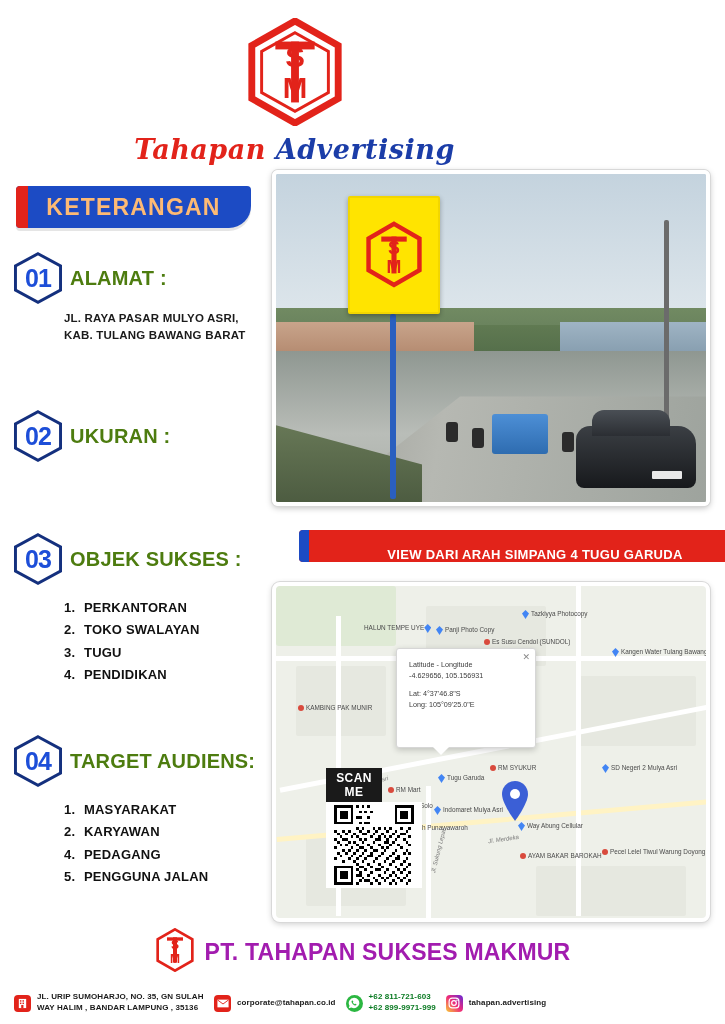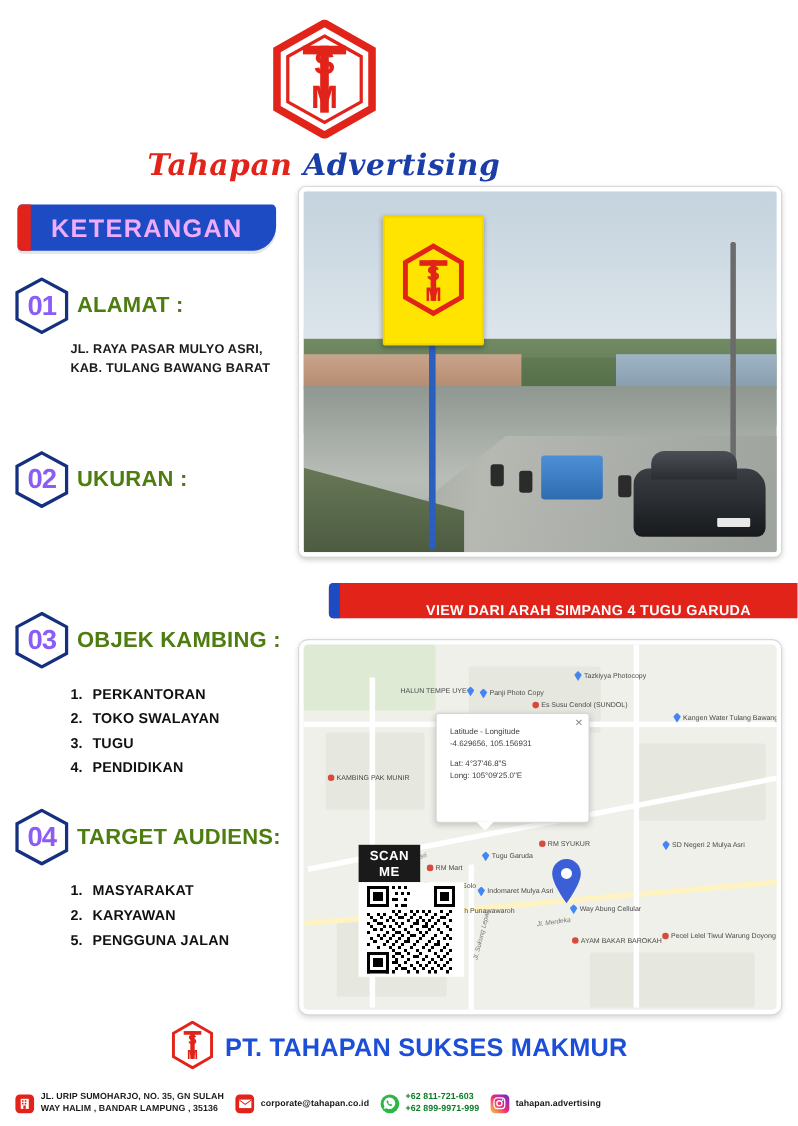--- a/index.html
+++ b/index.html
@@ -34,31 +34,31 @@
     background: #1C4BC4;
     border-radius: 4px 4px 22px 4px;
     box-shadow: 0 3px 0 rgba(0,0,0,.10);
     display: flex; align-items: center; justify-content: center;
   }
   .ket-banner .red-stripe {
     position: absolute; left: 0; top: 0; width: 12px; height: 100%;
     background: #E2231A; border-radius: 4px 0 0 4px;
   }
   .ket-banner span {
-    color: #f0abfc; font-size: 23px; font-weight: bold; letter-spacing: 1.2px;
+    color: #fdba74; font-size: 23px; font-weight: bold; letter-spacing: 1.2px;
   }
 
   
   .item { position: absolute; left: 12px; width: 262px; }
   .item-head { display: flex; align-items: center; gap: 6px; }
   .numhex { position: relative; width: 52px; height: 52px; flex: 0 0 52px; }
   .numhex svg { display: block; }
   .numhex .num {
     position: absolute; inset: 0; display: flex; align-items: center; justify-content: center;
-    font-size: 25px; font-weight: bold; color: #8b5cf6; letter-spacing: -1px;
+    font-size: 25px; font-weight: bold; color: #1d4ed8; letter-spacing: -1px;
   }
   .item-title { font-size: 20px; font-weight: bold; color: #4d7c0f; letter-spacing: .2px; }
   .item-body { margin-left: 52px; margin-top: 6px; }
   .item-body .line { font-size: 11.5px; font-weight: bold; color: #1b1b1b; line-height: 1.5; letter-spacing: .2px; }
   .item-body ol { list-style: none; }
   .item-body ol li {
     font-size: 13px; font-weight: bold; color: #111; line-height: 1.72; letter-spacing: .2px;
   }
   .item-body ol li .idx { display: inline-block; width: 20px; }
 
@@ -175,21 +175,21 @@
     text-align:center; padding:3px 0; letter-spacing:.4px;
   }
   .qr { width:96px; height:86px; background:#fff; padding:3px; }
   .qr svg { display:block; }
 
   
   .company {
     position:absolute; left:0; top:928px; width:725px;
     display:flex; align-items:center; justify-content:center; gap:10px;
   }
-  .company .cname { font-size:23px; font-weight:bold; color:#1d4ed8; letter-spacing:.2px; }
+  .company .cname { font-size:23px; font-weight:bold; color:#a21caf; letter-spacing:.2px; }
 
   
   .footer {
     position:absolute; left:0; bottom:0; width:725px; height:42px;
     display:flex; align-items:center; padding: 0 14px; gap:10px;
   }
   .fblock { display:flex; align-items:center; gap:6px; }
   .fico { width:17px;height:17px;border-radius:4px; display:flex;align-items:center;justify-content:center; flex:0 0 17px;}
   .fico.red{background:#E2231A;} .fico.green{background:#2BB741;} .fico.ig{background:linear-gradient(45deg,#f9ce34,#ee2a7b,#6228d7);}
   .fico svg{display:block;}
@@ -246,29 +246,29 @@
       <div class="numhex">
         <svg viewBox="0 0 60 60" width="52" height="52">
             <polygon points="30,2 56,16 56,44 30,58 4,44 4,16" fill="none" stroke="#14307E" stroke-width="3.4"></polygon>
           </svg>
         <div class="num">02</div>
       </div>
       <div class="item-title">UKURAN :</div>
     </div>
   </div>
 
-  <div class="item" style="top:556px">
+  <div class="item" style="top:533px">
     <div class="item-head">
       <div class="numhex">
         <svg viewBox="0 0 60 60" width="52" height="52">
             <polygon points="30,2 56,16 56,44 30,58 4,44 4,16" fill="none" stroke="#14307E" stroke-width="3.4"></polygon>
           </svg>
         <div class="num">03</div>
       </div>
-      <div class="item-title">OBJEK KAMBING :</div>
+      <div class="item-title">OBJEK SUKSES :</div>
     </div>
     <div class="item-body" style="margin-top:12px">
       <ol>
         <li><span class="idx">1.</span><span>PERKANTORAN</span></li>
         <li><span class="idx">2.</span><span>TOKO SWALAYAN</span></li>
         <li><span class="idx">3.</span><span>TUGU</span></li>
         <li><span class="idx">4.</span><span>PENDIDIKAN</span></li>
       </ol>
     </div>
   </div>
@@ -280,20 +280,21 @@
             <polygon points="30,2 56,16 56,44 30,58 4,44 4,16" fill="none" stroke="#14307E" stroke-width="3.4"></polygon>
           </svg>
         <div class="num">04</div>
       </div>
       <div class="item-title">TARGET AUDIENS:</div>
     </div>
     <div class="item-body" style="margin-top:12px">
       <ol>
         <li><span class="idx">1.</span><span>MASYARAKAT</span></li>
         <li><span class="idx">2.</span><span>KARYAWAN</span></li>
+        <li><span class="idx">4.</span><span>PEDAGANG</span></li>
         <li><span class="idx">5.</span><span>PENGGUNA JALAN</span></li>
       </ol>
     </div>
   </div>
 
   <div class="photo">
     <div class="sky"></div>
     <div class="treeline"></div>
     <div class="shops"></div>
     <div class="shops2"></div>

